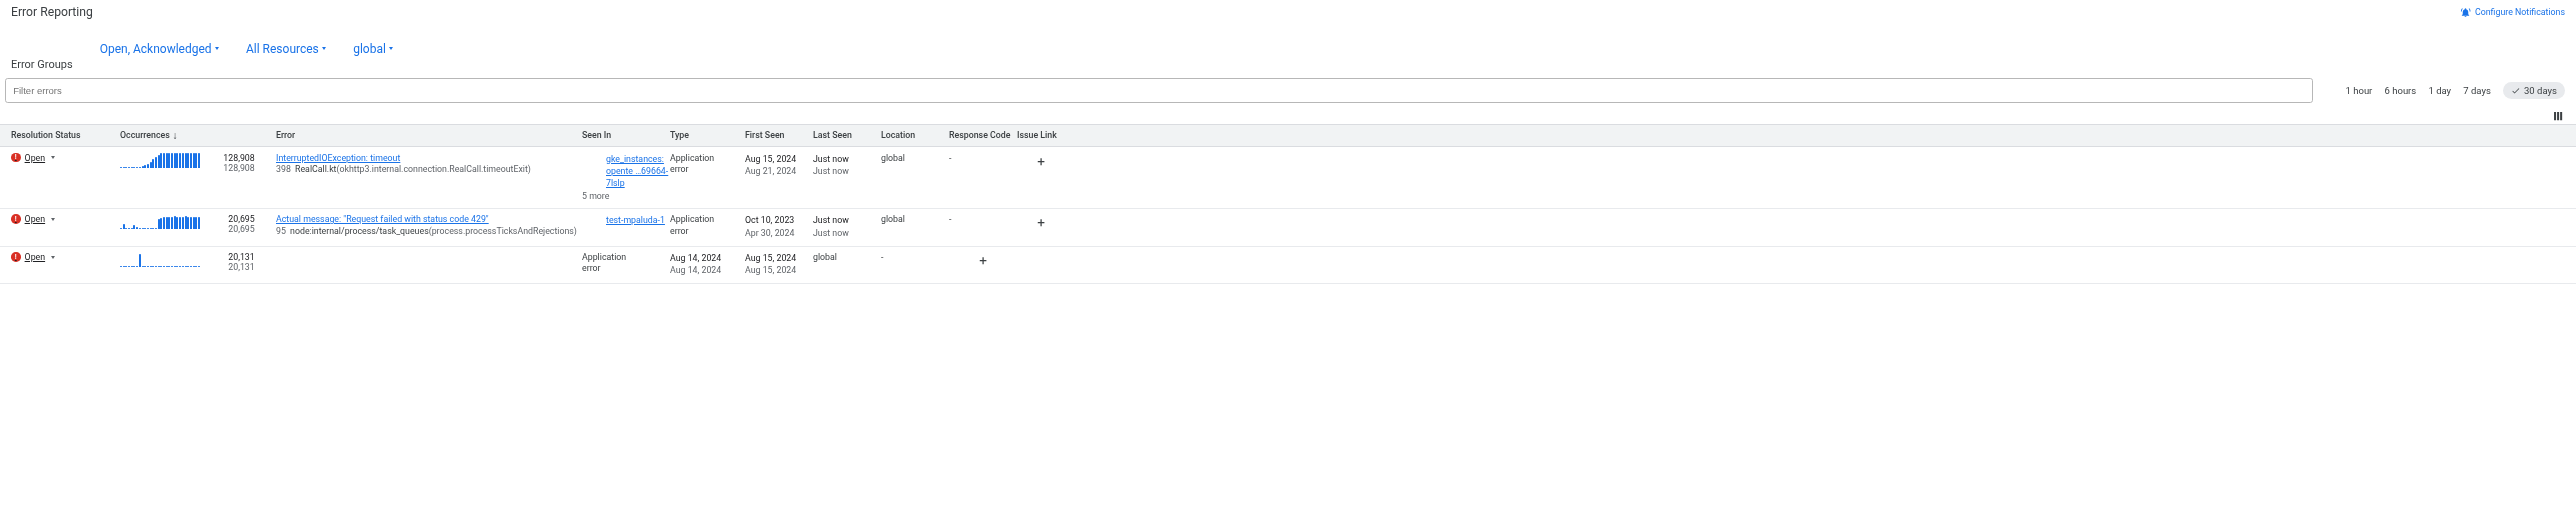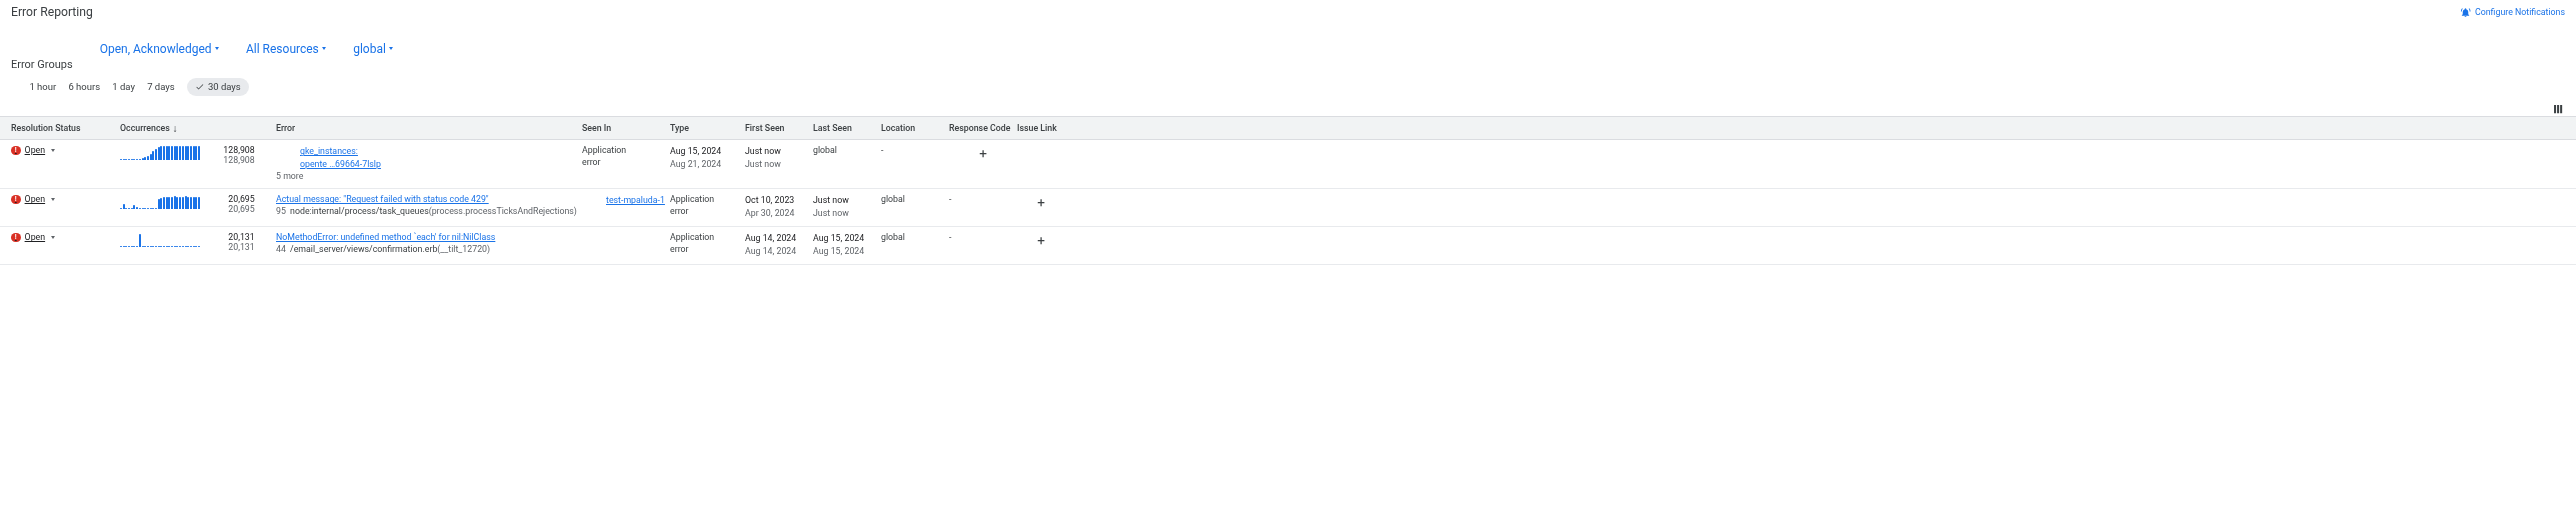--- a/index.html
+++ b/index.html
@@ -145,20 +145,21 @@
       <span>All Resources</span>
       <span class="caret-down"></span>
     </div>
   <div class="filter-pill">
       <span>global</span>
       <span class="caret-down"></span>
     </div>
 </div>
 
 <div class="filter-row">
+  <input class="filter-input" placeholder="Filter errors" style="">
   <div class="time-opts" id="time-opts">
       <div class="time-opt"><span>1 hour</span></div>
       <div class="time-opt"><span>6 hours</span></div>
       <div class="time-opt"><span>1 day</span></div>
       <div class="time-opt"><span>7 days</span></div>
       <div class="time-opt sel">
         <svg class="check" viewBox="0 0 24 24">
           <path fill="#3c4043" d="M9 16.17 4.83 12l-1.42 1.41L9 19 21 7l-1.41-1.41z"></path>
         </svg>
         <span>30 days</span>
@@ -244,20 +245,21 @@
             <div class="b" style="height: 14.3px;"></div>
             <div class="b" style="height: 14.3px;"></div>
             <div class="b" style="height: 14.3px;"></div>
             <div class="b" style="height: 14.3px;"></div>
           </div>
           <div class="occ-nums">
             <div>128,908</div>
             <div>128,908</div>
           </div>
         </div>
+        <div class="err-cell"><a>InterruptedIOException: timeout</a><div class="code-line"><span class="num">398</span> RealCall.kt<span class="dim">(okhttp3.internal.connection.RealCall.timeoutExit)</span></div></div>
         <div class="seen-cell">
           <a>gke_instances:</a>
           <a>opente …69664-7lslp</a>
           <div class="more">5 more</div>
         </div>
         <div class="type-cell">Application<br>error</div>
         <div class="date-cell">
           <div>Aug 15, 2024</div>
           <div>Aug 21, 2024</div>
         </div>
@@ -367,21 +369,20 @@
             <div class="b" style="height: 1px;"></div>
             <div class="b" style="height: 1px;"></div>
             <div class="b" style="height: 1px;"></div>
             <div class="b" style="height: 1px;"></div>
           </div>
           <div class="occ-nums">
             <div>20,131</div>
             <div>20,131</div>
           </div>
         </div>
-        <div class="err-cell"><a>NoMethodError: undefined method `each' for nil:NilClass</a><div class="code-line"><span class="num">44</span> /email_server/views/confirmation.erb<span class="dim">(__tilt_12720)</span></div></div>
         <div class="seen-cell"></div>
         <div class="type-cell">Application<br>error</div>
         <div class="date-cell">
           <div>Aug 14, 2024</div>
           <div>Aug 14, 2024</div>
         </div>
         <div class="date-cell">
           <div>Aug 15, 2024</div>
           <div>Aug 15, 2024</div>
         </div>

